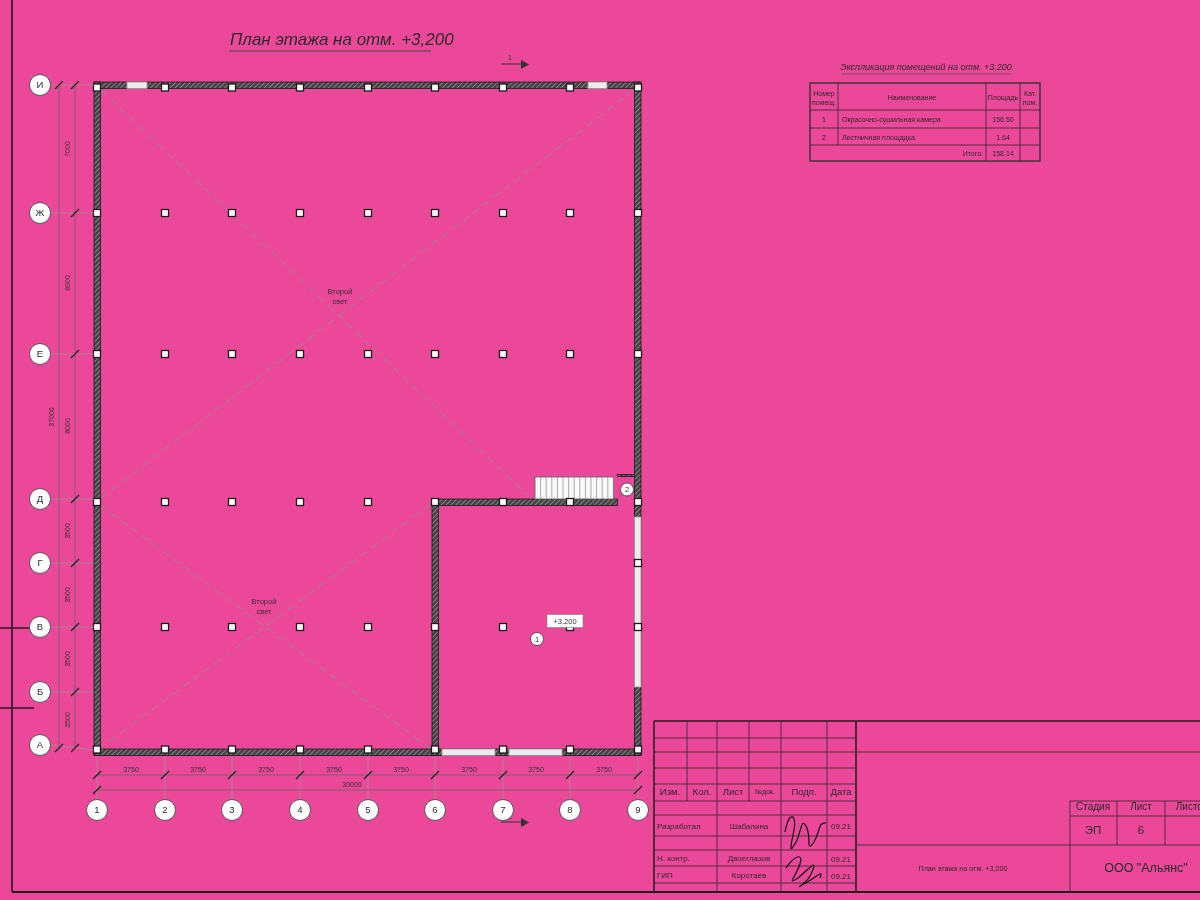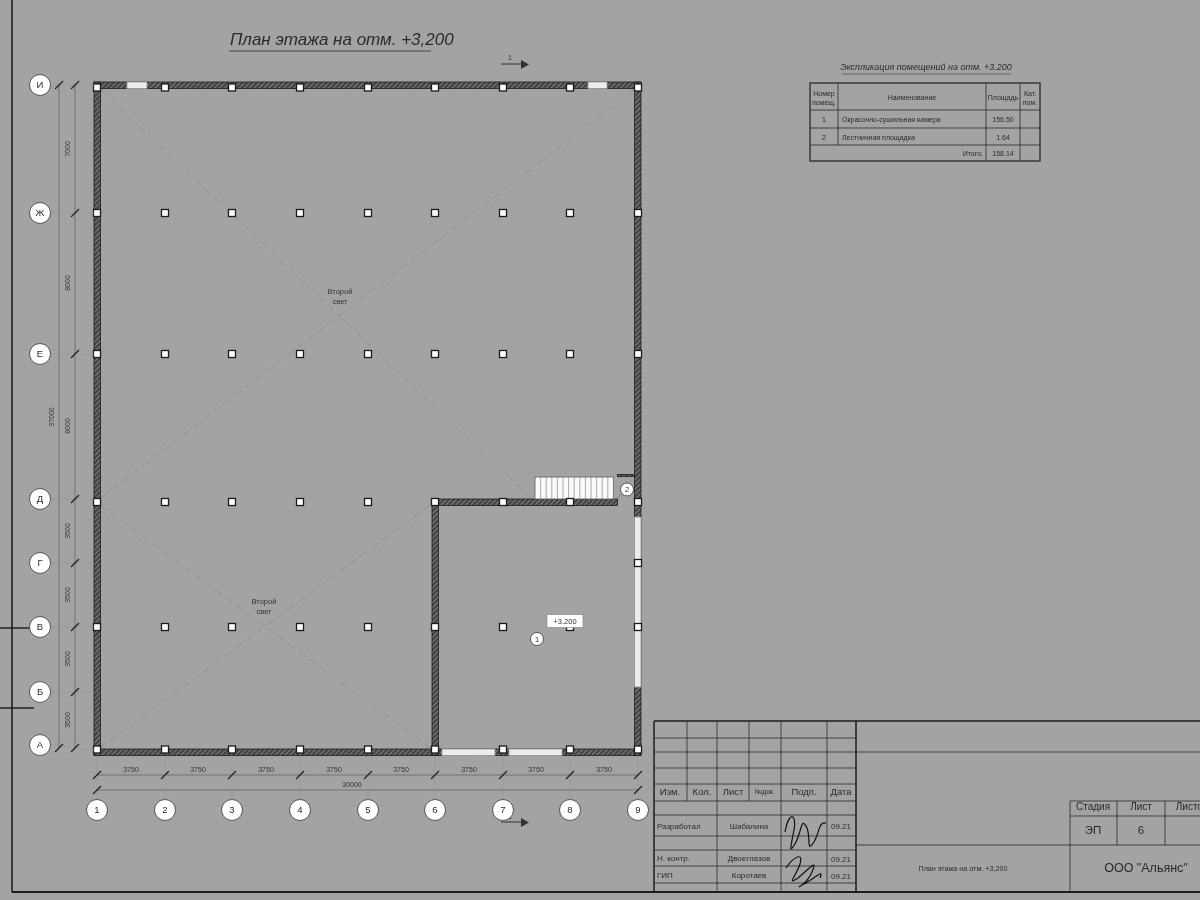--- a/index.html
+++ b/index.html
@@ -1,16 +1,16 @@
 <!DOCTYPE html>
 <html><head>
 <meta charset="utf-8">
 <style>
   html,body{margin:0;padding:0;background:#fff;}
-  .sheet{position:relative;width:1200px;height:900px;background:#a3a3a3;overflow:hidden;
+  .sheet{position:relative;width:1200px;height:900px;background:#ec4899;overflow:hidden;
          font-family:"Liberation Sans",sans-serif;}
   svg{position:absolute;left:0;top:0;}
   text{font-family:"Liberation Sans",sans-serif;fill:#2a2a2a;}
   .t-main{font-size:17px;font-style:italic;}
   .t-expl-title{font-size:9px;font-style:italic;}
   .t-dim{font-size:7px;fill:#333;}
   .t-axis{font-size:9.5px;}
   .t-cell{font-size:7px;}
   .t-room{font-size:7.5px;fill:#333;}
   .t-tb-h{font-size:9.5px;}

